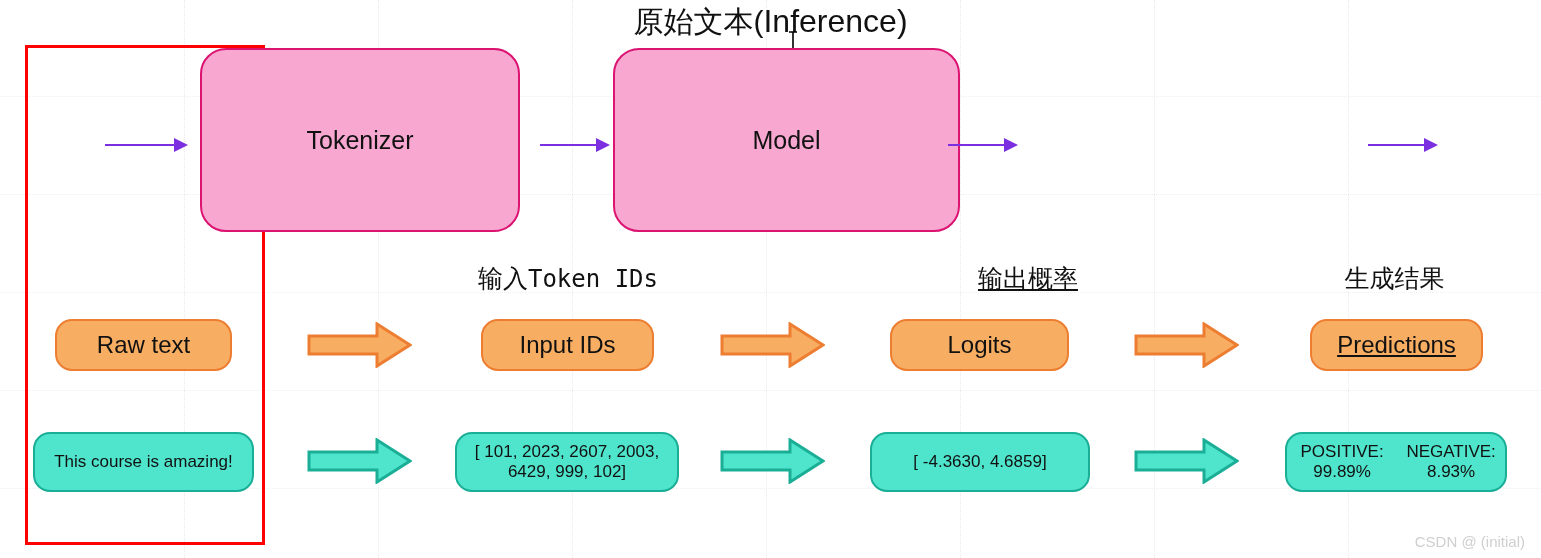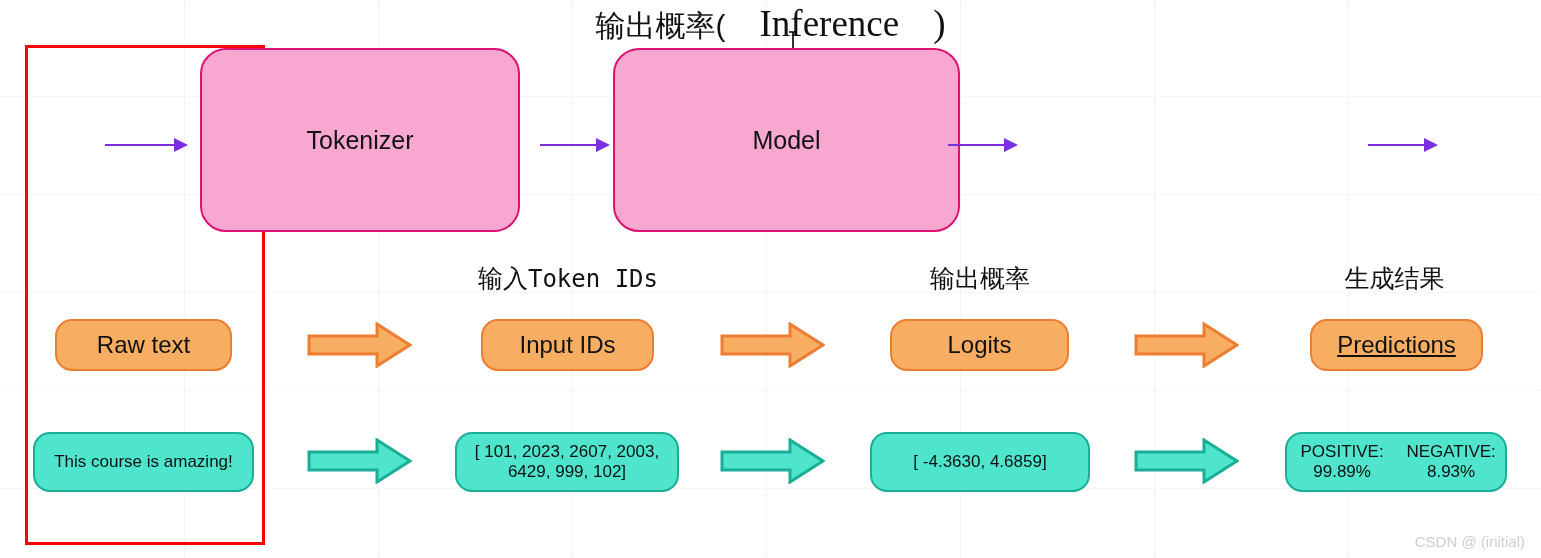--- a/index.html
+++ b/index.html
@@ -41,21 +41,21 @@
     position: absolute;
     left: 0;
     right: 0;
     top: 2px;
     text-align: center;
     font-size: 30px;
     color: #111111;
     letter-spacing: 0px;
     white-space: nowrap;
   }
-  .title .mono { font-family: Liberation Serif, serif; font-size: 37px; margin-left: 34px; }
+  .title .mono { font-family: Liberation Sans, sans-serif; font-size: 32px; }
 
   
   .ibeam {
     position: absolute;
     left: 787px;
     top: 31px;
     width: 12px;
     height: 26px;
   }
 
@@ -161,21 +161,21 @@
   <div class="grid-col" style="left:766px"></div>
   <div class="grid-col" style="left:960px"></div>
   <div class="grid-col" style="left:1154px"></div>
   <div class="grid-col" style="left:1348px"></div>
   <div class="grid-row" style="top:96px"></div>
   <div class="grid-row" style="top:194px"></div>
   <div class="grid-row" style="top:292px"></div>
   <div class="grid-row" style="top:390px"></div>
   <div class="grid-row" style="top:488px"></div>
 
-  <div class="title"><span>输出概率(</span><span class="mono">Inference</span><span class="mono">)</span></div>
+  <div class="title"><span>原始文本(</span><span class="mono">Inference</span><span class="mono">)</span></div>
 
   <div class="ibeam">
     <svg viewBox="0 0 12 26" xmlns="http://www.w3.org/2000/svg">
       <path d="M2 1 H10 M6 1 V25 M2 25 H10" stroke="#000000" stroke-width="1.6" fill="none"></path>
     </svg>
   </div>
 
   <div class="red-rect"></div>
 
   <div class="pink-box" style="left:200px; top:48px; width:320px; height:184px;">
@@ -198,21 +198,21 @@
       <div class="head" style="left:56px;"></div>
   </div>
   <div class="p-arrow" style="left:1368px; top:133px; width:70px;">
     <div class="shaft" style="width:57px;"></div>
       <div class="head" style="left:56px;"></div>
   </div>
 
   <div class="col-label" style="left:428px; top:262px; width:280px;">
     <span>输入</span><span class="mono">Token IDs</span>
   </div>
-  <div class="col-label" style="left:860px; top:262px; width:240px;">
+  <div class="col-label" style="left:908px; top:262px; width:240px;text-decoration:underline;">
     <span>输出概率</span>
   </div>
   <div class="col-label" style="left:1272px; top:262px; width:245px;">
     <span>生成结果</span>
   </div>
 
   <div class="pill orange" style="left:55px; top:319px; width:177px; height:52px;">
     <span>Raw text</span>
   </div>
   <div class="pill orange" style="left:481px; top:319px; width:173px; height:52px;">

